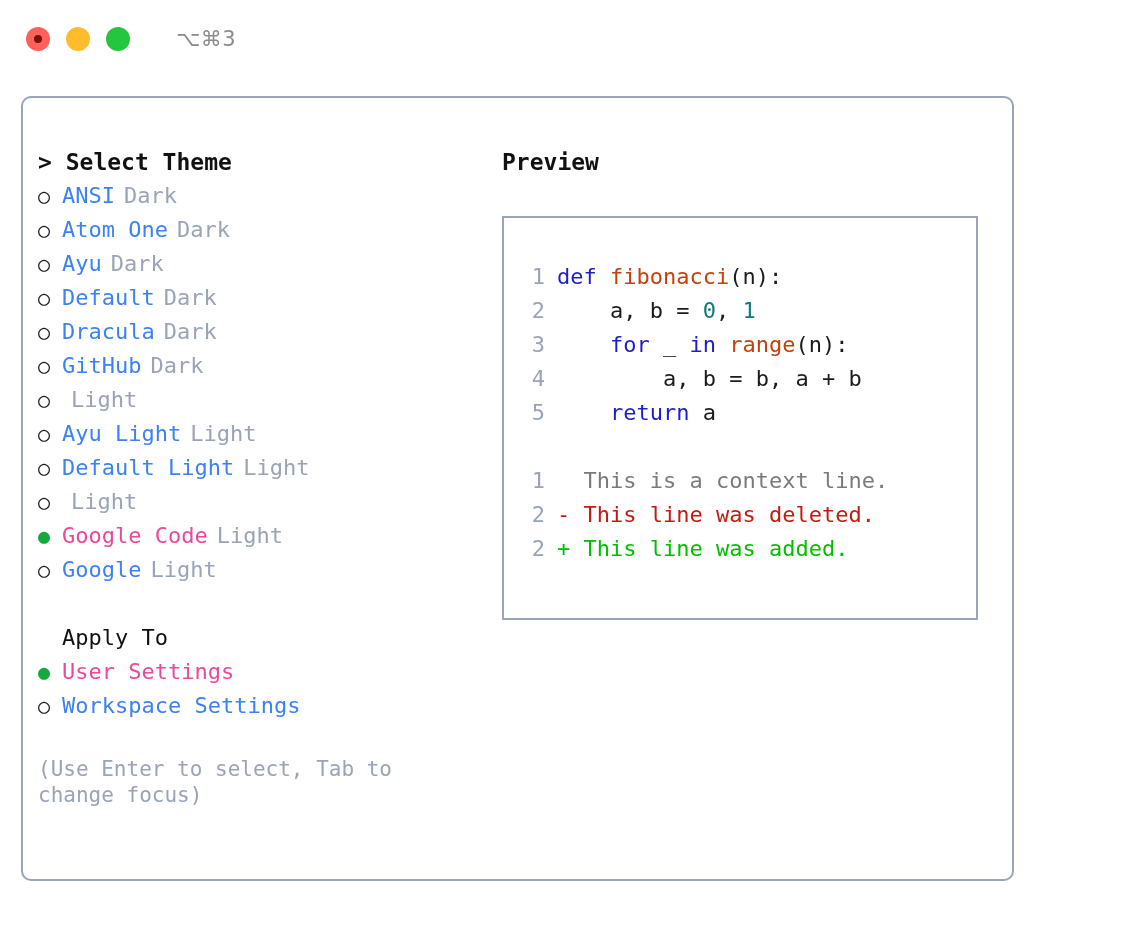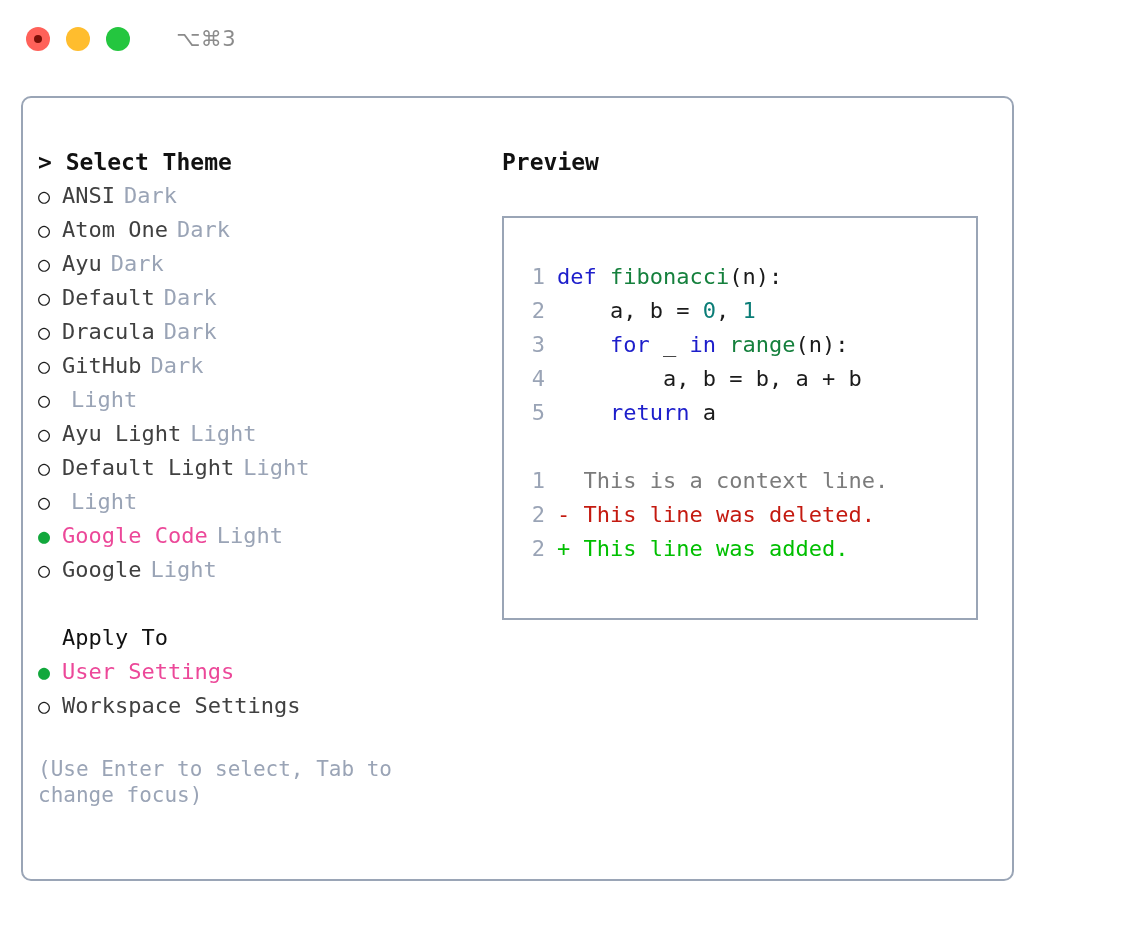--- a/index.html
+++ b/index.html
@@ -113,21 +113,21 @@
     white-space: pre;
   }
   .opt-marker {
     width: 24px;
     flex: 0 0 24px;
     font-size: 20px;
     color: #1b1b1b;
   }
   .opt-row.selected .opt-marker { color: #12a83c; }
   .opt-row.selected .opt-label  { color: #ec4899; }
-  .opt-label { color: #404040; }
+  .opt-label { color: #3b82f6; }
   .opt-variant {
     color: #9aa4b6;
     margin-left: 9px;
   }
   .opt-row.heading-row .opt-label {
     color: #111111;
   }
   .opt-row.no-marker .opt-marker { color: transparent; }
 
   #apply-group { margin-top: 34px; }
@@ -165,21 +165,21 @@
   }
   .ln {
     flex: 0 0 26px;
     text-align: right;
     color: #9aa4b6;
     margin-right: 12px;
   }
   .code-text { color: #1b1b1b; }
 
   .tok-kw   { color: #1d1ecb; }
-  .tok-fn   { color: #15803d; }
+  .tok-fn   { color: #c2410c; }
   .tok-num  { color: #0b7d77; }
   .tok-plain{ color: #1b1b1b; }
 
   .diff-block { margin-top: 34px; }
   .diff-context { color: #7b7b7b; }
   .diff-del     { color: #c41a10; }
   .diff-add     { color: #00bf00; }
 </style>
 </head>
 <body>

